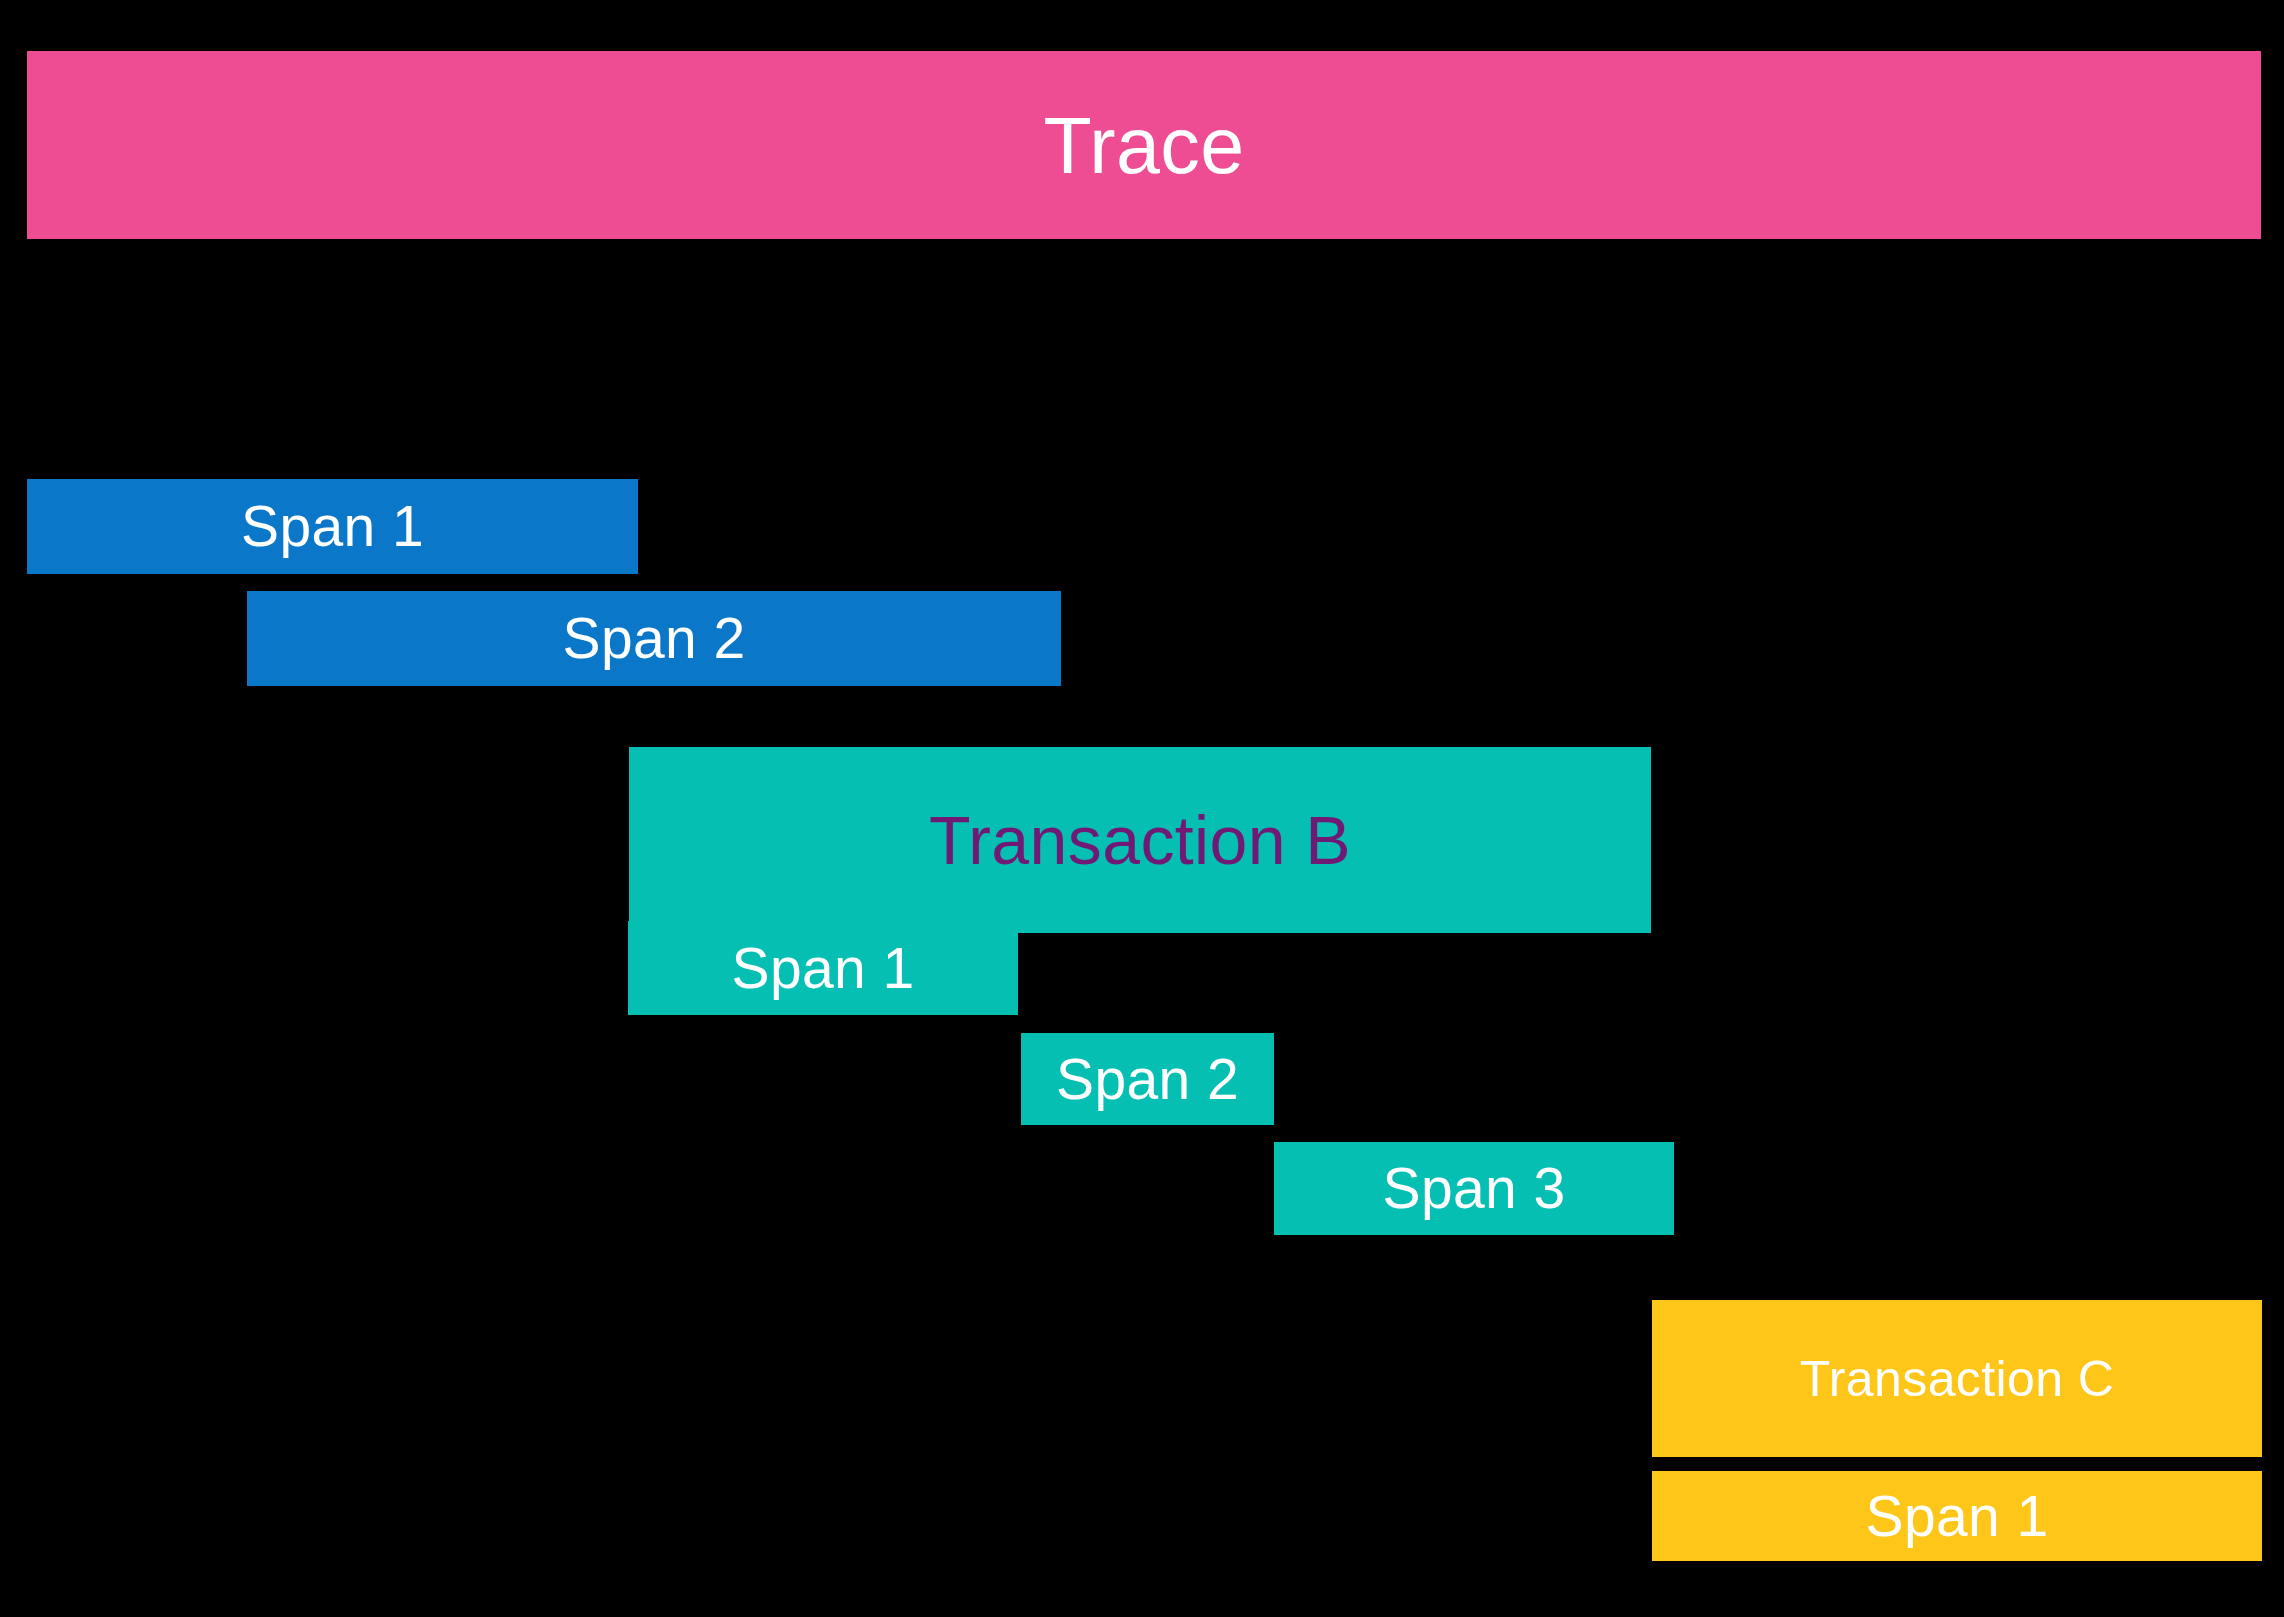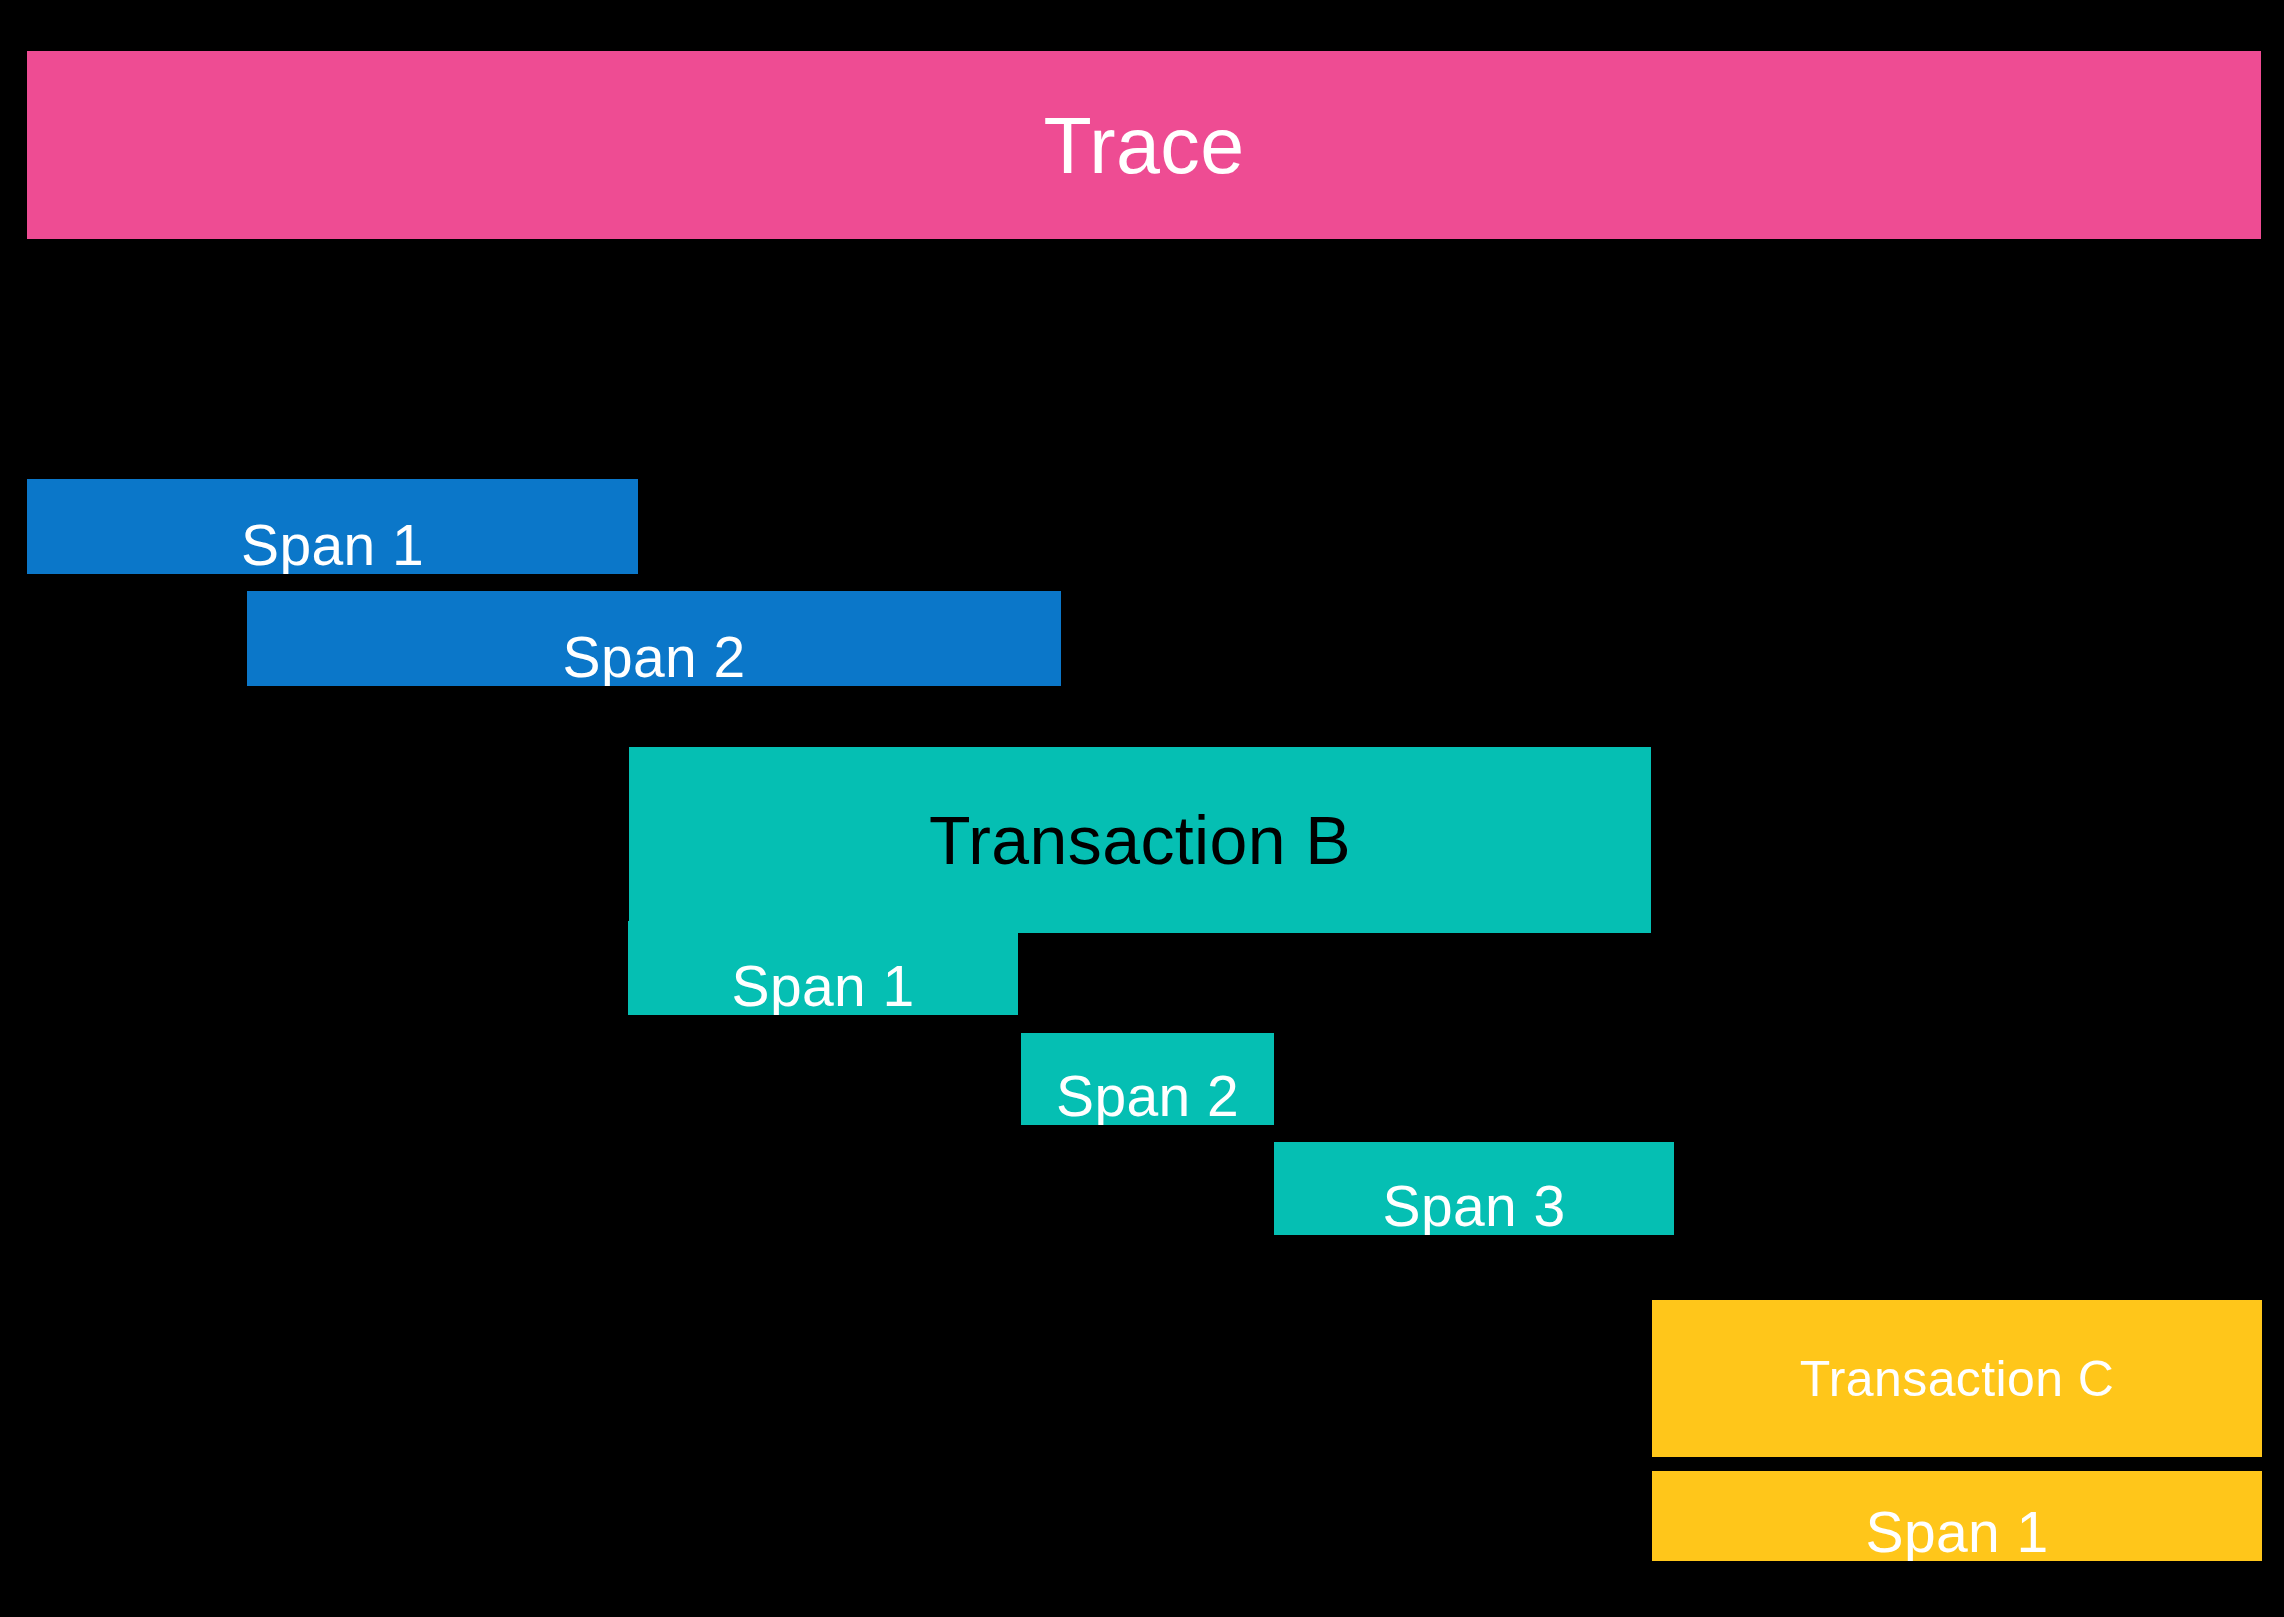--- a/index.html
+++ b/index.html
@@ -25,36 +25,36 @@
     box-sizing: border-box;
     color: #ffffff;
     font-weight: 400;
     letter-spacing: 0.4px;
     line-height: 1;
     white-space: nowrap;
     overflow: hidden;
   }
   .bar-trace      { font-size: 79px; }
   .bar-transaction{ font-size: 68px;  }
-  .bar-span       { font-size: 57px; align-items: flex-end;  }
+  .bar-span       { font-size: 57px;  }
 </style>
 </head>
 <body>
 
 <div id="canvas" style="width: 2284px; height: 1618px; background: rgb(0, 0, 0);">
     <div class="bar bar-trace" style="left: 27px; top: 51px; width: 2234px; height: 188px; background: rgb(238, 76, 147); color: rgb(255, 255, 255); font-size: 79px;">
       <span>Trace</span>
     </div>
     <div class="bar bar-span" style="left: 27px; top: 479px; width: 611px; height: 95px; background: rgb(11, 119, 201); color: rgb(255, 255, 255); font-size: 57px;">
       <span>Span 1</span>
     </div>
     <div class="bar bar-span" style="left: 247px; top: 591px; width: 814px; height: 95px; background: rgb(11, 119, 201); color: rgb(255, 255, 255); font-size: 57px;">
       <span>Span 2</span>
     </div>
-    <div class="bar bar-transaction" style="left: 629px; top: 747px; width: 1022px; height: 186px; background: rgb(5, 191, 179); color: #000000; font-size: 68px;">
+    <div class="bar bar-transaction" style="left: 629px; top: 747px; width: 1022px; height: 186px; background: rgb(5, 191, 179); color: #701a75; font-size: 68px;">
       <span>Transaction B</span>
     </div>
     <div class="bar bar-span" style="left: 628px; top: 921px; width: 390px; height: 94px; background: rgb(5, 191, 179); color: rgb(255, 255, 255); font-size: 57px;">
       <span>Span 1</span>
     </div>
     <div class="bar bar-span" style="left: 1021px; top: 1033px; width: 253px; height: 92px; background: rgb(5, 191, 179); color: rgb(255, 255, 255); font-size: 57px;">
       <span>Span 2</span>
     </div>
     <div class="bar bar-span" style="left: 1274px; top: 1142px; width: 400px; height: 93px; background: rgb(5, 191, 179); color: rgb(255, 255, 255); font-size: 57px;">
       <span>Span 3</span>

